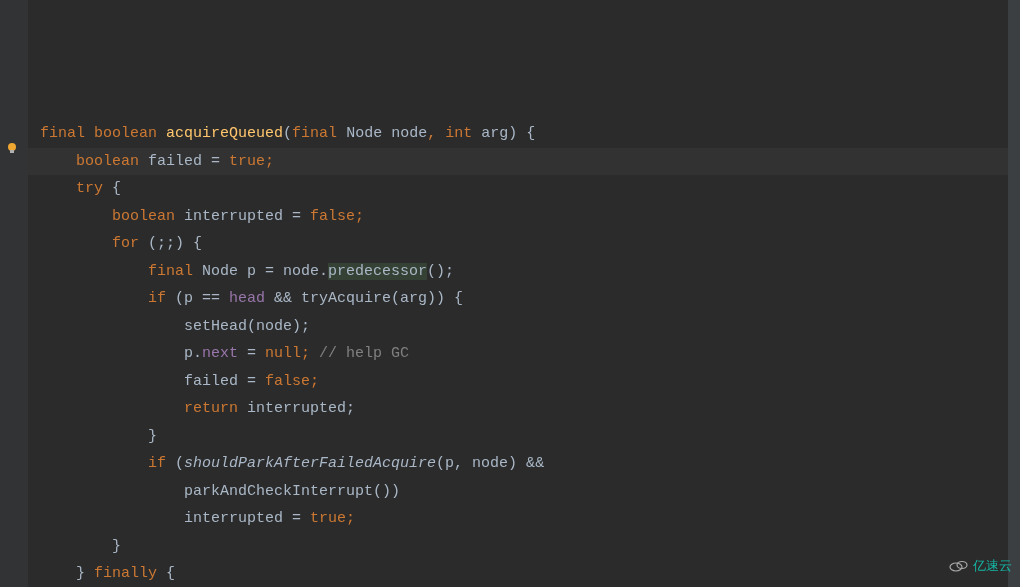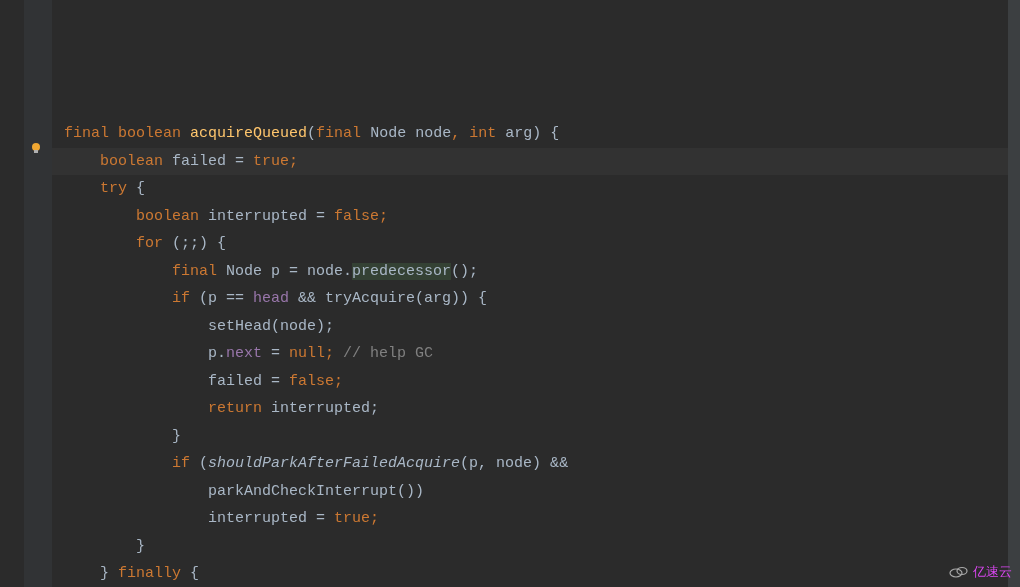--- a/index.html
+++ b/index.html
@@ -13,21 +13,20 @@
       font-size: 15px;
       color: #a9b7c6;
       width: 1020px;
       height: 587px;
       overflow: hidden;
       position: relative;
     }
     .editor-container {
       display: flex;
       height: 100%;
-      padding-left: 24px;
     }
     .gutter {
       width: 28px;
       background: #313335;
       flex-shrink: 0;
       position: relative;
     }
     .lightbulb {
       position: absolute;
       top: 140px;
@@ -57,26 +56,26 @@
     .kw { color: #cc7832; }
     .method-decl { color: #ffc66d; }
     .field { color: #9876aa; }
     .comment { color: #808080; }
     .italic-call { font-style: italic; }
     .predecessor-hl {
       background: #344134;
     }
     .watermark {
       position: absolute;
-      bottom: 6px;
+      bottom: 12px;
       right: 8px;
       display: flex;
       align-items: center;
       gap: 4px;
-      color: #d946ef;
+      color: #14b8a6;
       font-size: 13px;
       font-family: sans-serif;
       z-index: 10;
     }
     .watermark-icon {
       width: 20px;
       height: 14px;
       display: inline-block;
     }
     .scrollbar {

